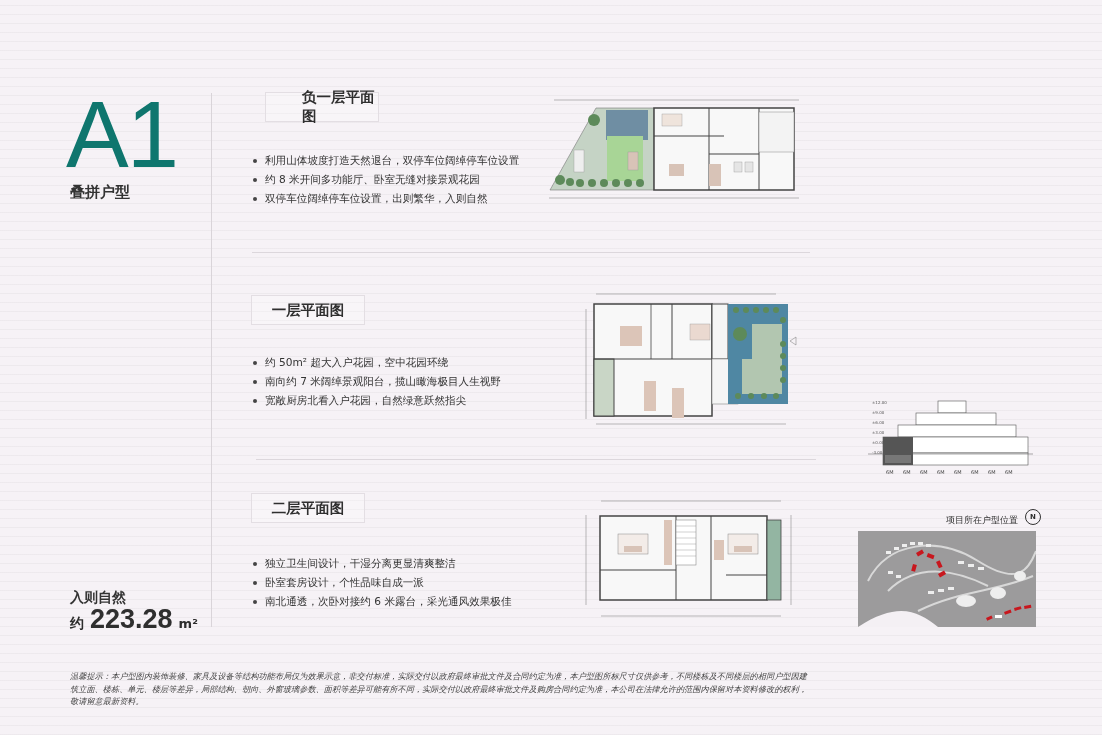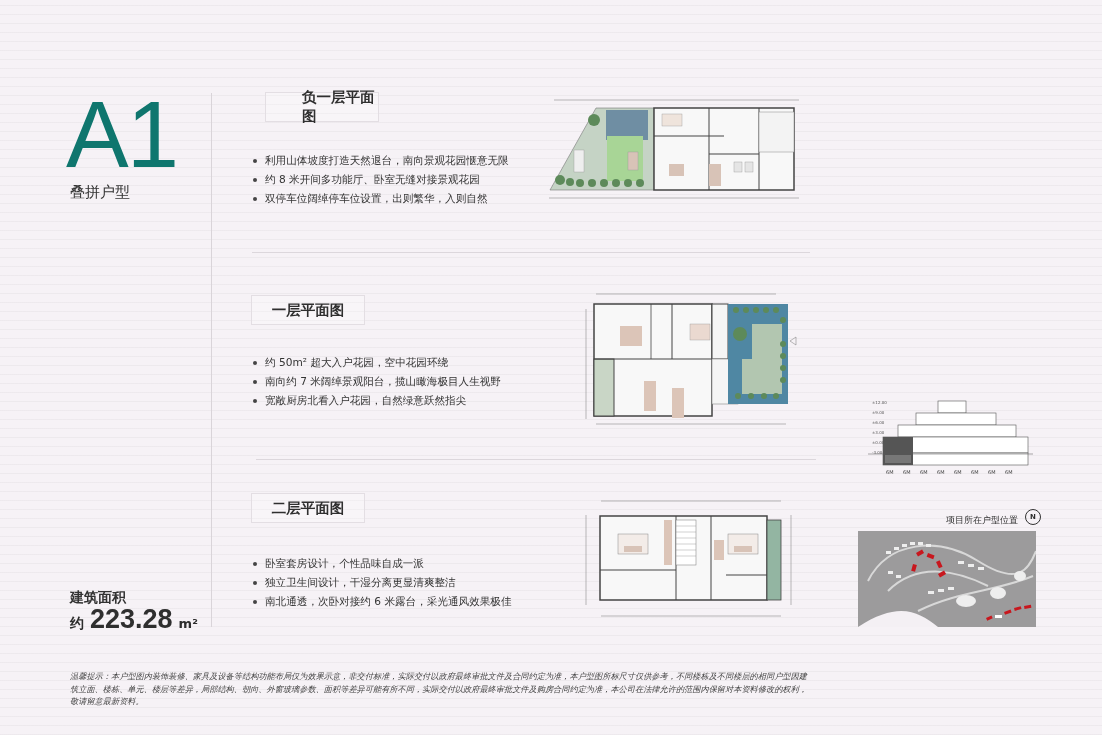--- a/index.html
+++ b/index.html
@@ -12,21 +12,21 @@
     font-family: "DejaVu Sans", "Liberation Sans", sans-serif;
     color: #2d2d2d;
   }
   .abs { position: absolute; }
   .title-big {
     left: 66px; top: 88px;
     font-family: "Liberation Sans", sans-serif;
     font-size: 94px; font-weight: 400; letter-spacing: -2px;
     color: #0f766e; line-height: 1;
   }
-  .subtitle { left: 70px; top: 183px; font-size: 15px; font-weight: normal; color: #333; }
+  .subtitle { left: 70px; top: 183px; font-size: 15px; font-weight: bold; color: #333; }
   .vline { left: 211px; top: 93px; width: 1px; height: 534px; background: #d9d4d9; }
   .area-label { left: 70px; top: 589px; font-size: 14px; font-weight: bold; color: #333; }
   .area-row { left: 70px; top: 604px; display: flex; align-items: baseline; gap: 6px; }
   .area-prefix { font-size: 14px; font-weight: bold; }
   .area-value { font-family: "Liberation Sans", sans-serif; font-size: 27px; font-weight: bold; color: #2f2f2f; }
   .area-unit { font-size: 13px; font-weight: bold; }
 
   .section-title {
     border: 1px solid #e3dee3;
     background: rgba(255,255,255,0.25);
@@ -54,32 +54,32 @@
     font-size: 7px; font-weight: bold;
   }
   svg text { font-family: "DejaVu Sans", sans-serif; }
 </style>
 </head>
 <body>
 
 <div class="abs title-big">A1</div>
 <div class="abs subtitle">叠拼户型</div>
 <div class="abs vline"></div>
-<div class="abs area-label">建筑面积</div>
+<div class="abs area-label">入则自然</div>
 <div class="abs area-row">
   <span class="area-prefix">约</span>
   <span class="area-value">223.28</span>
   <span class="area-unit">m²</span>
 </div>
 
 <div class="abs section-title" style="left:265px;top:92px;padding-left:36px;">负一层平面图</div>
 <ul class="abs bullets" style="left:251px;top:151px;">
   <li>
       <span class="dot"></span>
-      <span>利用山体坡度打造天然退台，南向景观花园惬意无限</span>
+      <span>利用山体坡度打造天然退台，双停车位阔绰停车位设置</span>
     </li>
   <li>
       <span class="dot"></span>
       <span>约 8 米开间多功能厅、卧室无缝对接景观花园</span>
     </li>
   <li>
       <span class="dot"></span>
       <span>双停车位阔绰停车位设置，出则繁华，入则自然</span>
     </li>
 </ul>
@@ -99,25 +99,25 @@
       <span class="dot"></span>
       <span>宽敞厨房北看入户花园，自然绿意跃然指尖</span>
     </li>
 </ul>
 <div class="abs hdivider" style="left:256px;top:459px;width:560px;"></div>
 
 <div class="abs section-title" style="left:251px;top:493px;">二层平面图</div>
 <ul class="abs bullets" style="left:251px;top:554px;">
   <li>
       <span class="dot"></span>
+      <span>独立卫生间设计，干湿分离更显清爽整洁</span>
+    </li>
+  <li>
+      <span class="dot"></span>
       <span>卧室套房设计，个性品味自成一派</span>
-    </li>
-  <li>
-      <span class="dot"></span>
-      <span>独立卫生间设计，干湿分离更显清爽整洁</span>
     </li>
   <li>
       <span class="dot"></span>
       <span>南北通透，次卧对接约 6 米露台，采光通风效果极佳</span>
     </li>
 </ul>
 
 <svg class="abs" style="left:544px;top:94px;" width="262" height="112" viewBox="0 0 262 112">
   <line x1="10" y1="6" x2="255" y2="6" stroke="#777" stroke-width="0.5"></line>
   <line x1="5" y1="104" x2="255" y2="104" stroke="#777" stroke-width="0.5"></line>

